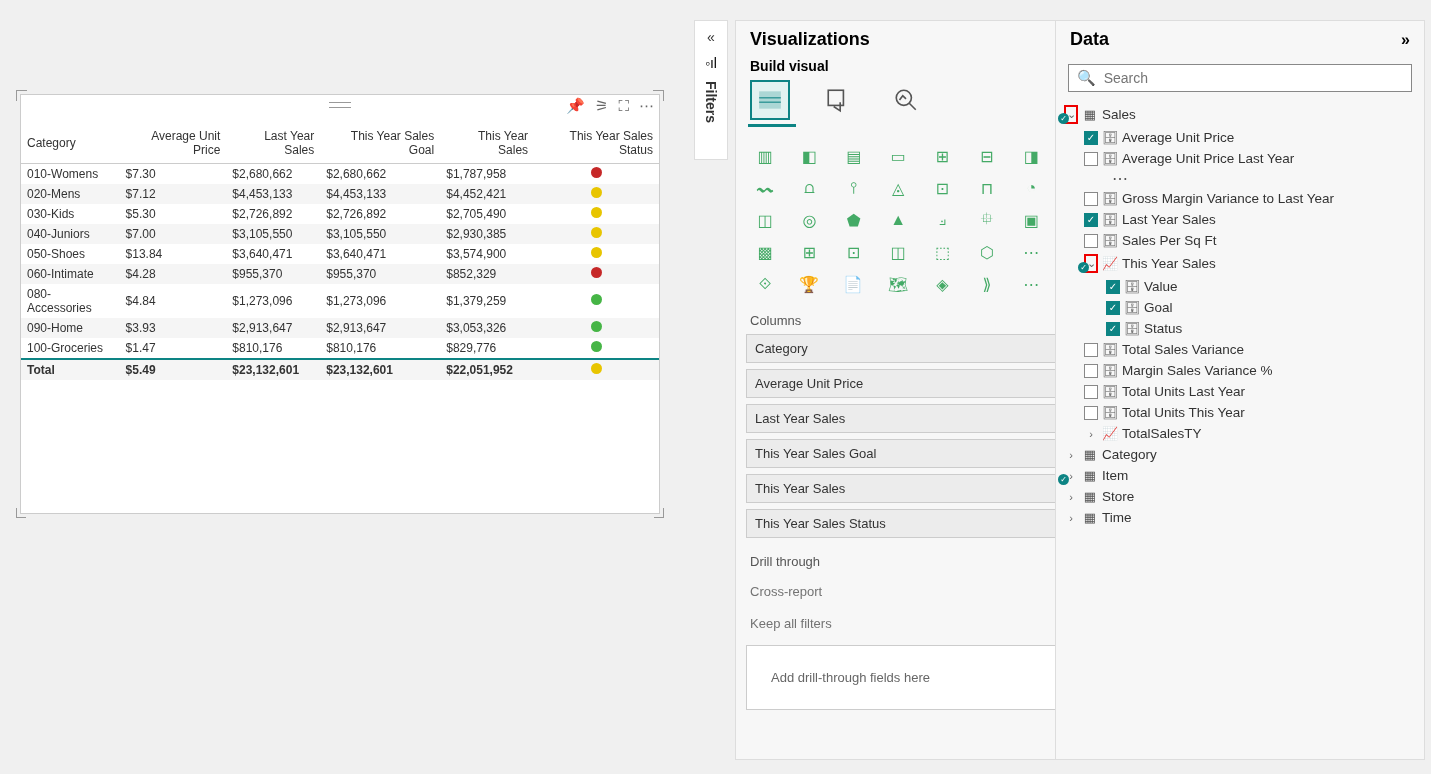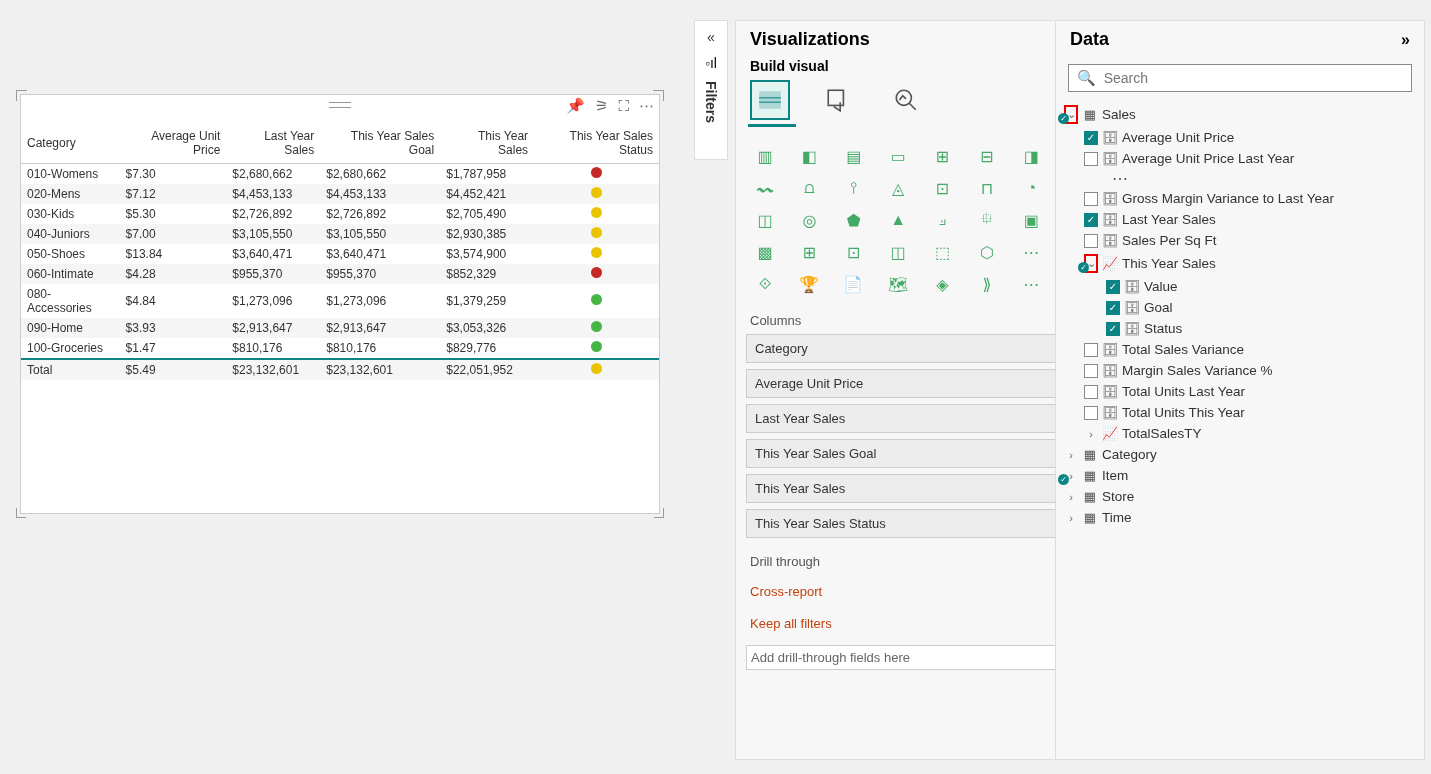--- a/index.html
+++ b/index.html
@@ -17,49 +17,49 @@
 .grip span{height:1px;background:#999;display:block}
 .visual-actions{position:absolute;right:5px;top:2px;display:flex;gap:10px;color:#666;font-size:15px}
 .visual-actions span{cursor:pointer}
 table.data{width:100%;border-collapse:collapse;font-size:12px;margin-top:8px}
 table.data th{text-align:left;font-weight:400;padding:6px 6px 6px 6px;border-bottom:1px solid #ccc;color:#333}
 table.data th:nth-child(n+2){text-align:right}
 table.data td{padding:3px 6px;color:#333}
 table.data td:nth-child(n+2){}
 table.data td:nth-child(6){text-align:center}
 table.data tr:nth-child(even) td{background:#f5f5f5}
-table.data tr.total td{font-weight:400;border-top:2px solid #0d8484;}
+table.data tr.total td{font-weight:700;border-top:2px solid #0d8484;}
 .dot{display:inline-block;width:11px;height:11px;border-radius:50%}
 .filters-tab{position:absolute;left:694px;top:20px;width:34px;height:140px;background:#fff;border:1px solid #ddd;display:flex;flex-direction:column;align-items:center;padding-top:8px;gap:10px}
 .filters-tab .chev{font-size:14px;color:#333;cursor:pointer}
 .filters-tab .bars{font-size:14px}
 .filters-tab .lbl{writing-mode:vertical-rl;font-size:14px;font-weight:600;color:#333}
 .viz-pane{position:absolute;left:735px;top:20px;width:379px;height:740px;background:#f7f7f7;border:1px solid #ddd;overflow:hidden}
 .pane-title{display:flex;justify-content:space-between;align-items:center;padding:8px 14px;font-size:18px;font-weight:700}
 .pane-title .arrow{font-size:16px;cursor:pointer}
 .build{padding:0 14px;font-size:14px;font-weight:600;margin-bottom:6px}
 .build-icons{display:flex;gap:28px;padding:0 14px;margin-bottom:4px}
 .build-icons .bi{width:40px;height:40px;display:flex;align-items:center;justify-content:center;cursor:pointer;border:2px solid transparent}
 .build-icons .bi.active{border:2px solid #0d8484;background:#e2f3f1}
 .build-icons svg{width:26px;height:26px}
 .tab-line{height:3px;background:#0d8484;width:48px;margin-left:12px;margin-bottom:10px}
 .chart-grid{display:grid;grid-template-columns:repeat(8,1fr);gap:6px;padding:6px 14px}
 .chart-grid .ci{width:30px;height:26px;display:flex;align-items:center;justify-content:center;cursor:pointer;color:#4a6}
 .section-h{font-size:13px;color:#555;padding:10px 14px 6px}
 .well{margin:0 10px 6px;border:1px solid #ccc;background:#ececec;padding:6px 8px;font-size:13px;color:#333;display:flex;align-items:center;justify-content:space-between;cursor:pointer}
 .well .ctrls{display:flex;gap:6px;color:#666;font-size:12px}
-.drill-row{display:flex;justify-content:space-between;align-items:center;padding:6px 14px;font-size:13px;color:#c2410c}
+.drill-row{display:flex;justify-content:space-between;align-items:center;padding:6px 14px;font-size:13px;color:#737373}
 .toggle{width:42px;height:20px;border-radius:10px;background:#fff;border:1px solid #999;position:relative;display:flex;align-items:center;font-size:9px;padding:0 4px;cursor:pointer}
 .toggle .knob{width:10px;height:10px;border-radius:50%;background:#666;position:absolute}
 .toggle.off .knob{left:3px}
 .toggle.off::after{content:attr(data-lbl);margin-left:16px;color:#666}
 .toggle.on{background:#0d8484;border-color:#0d8484;color:#fff}
 .toggle.on .knob{right:3px;background:#fff}
 .toggle.on::before{content:attr(data-lbl);color:#fff}
-.drop-field{margin:6px 10px;border:1px solid #ccc;background:#fff;padding:4px;font-size:13px;color:#666}
+.drop-field{margin:6px 10px;border:1px solid #ccc;background:#fff;padding:24px;font-size:13px;color:#666}
 .data-pane{position:absolute;left:1055px;top:20px;width:370px;height:740px;background:#f7f7f7;border:1px solid #ddd}
 .search-box{margin:6px 12px;border:1px solid #888;background:#fff;display:flex;align-items:center;padding:4px 8px;gap:8px}
 .search-box input{border:none;outline:none;flex:1;font-size:14px}
 .search-box .ic{color:#666;font-size:15px}
 .tree{padding:4px 6px;font-size:13.5px}
 .node{display:flex;align-items:center;gap:4px;padding:3px 2px;cursor:pointer}
 .node .caret{width:14px;text-align:center;color:#666;font-size:11px}
 .node .cb{width:14px;height:14px;border:1px solid #888;background:#fff;display:flex;align-items:center;justify-content:center;font-size:10px;color:#fff}
 .node .cb.checked{background:#0d8484;border-color:#0d8484}
 .node .ticon{color:#555;font-size:13px;width:16px;text-align:center}

